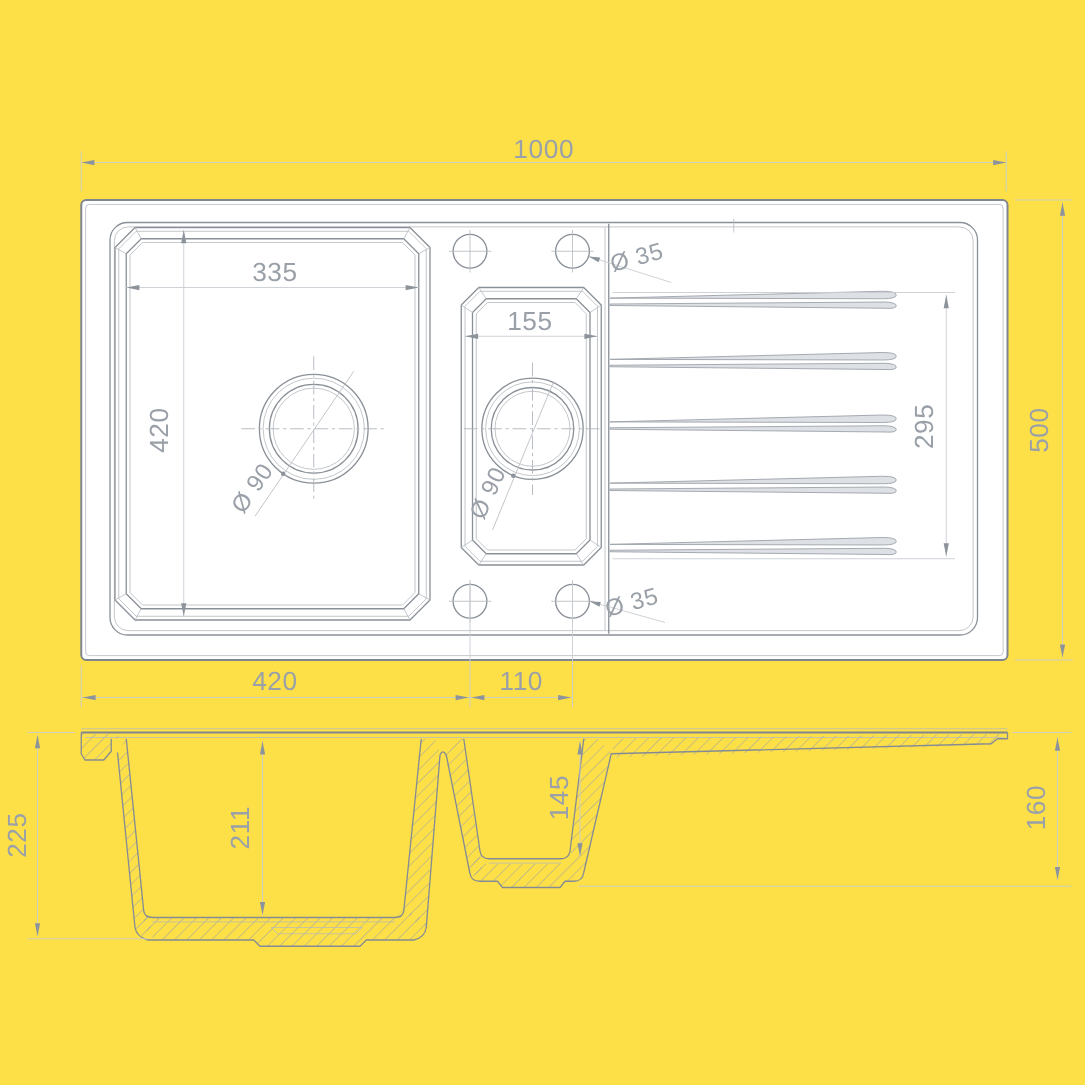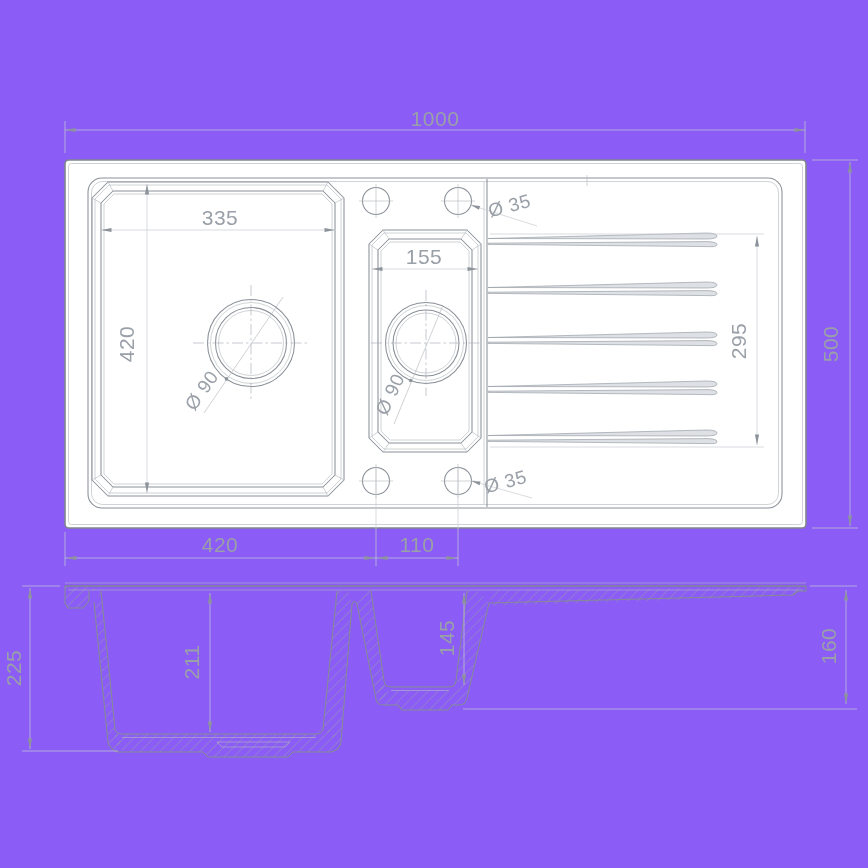--- a/index.html
+++ b/index.html
@@ -1,16 +1,16 @@
 <!DOCTYPE html>
 <html><head>
 <meta charset="utf-8">
 <style>
   html,body{margin:0;padding:0;background:#ffffff;}
-  .page{width:868px;height:868px;background:#8b5cf6;position:relative;overflow:hidden;}
+  .page{width:868px;height:868px;background:#fde047;position:relative;overflow:hidden;}
   svg{display:block;}
   .ln1 {stroke:#80868f;stroke-width:1.6;fill:none;stroke-linejoin:round;}
   .ln1f{stroke:#80868f;stroke-width:1.6;fill:#ffffff;stroke-linejoin:round;}
   .ln1b{stroke:#8a9098;stroke-width:1.05;fill:none;stroke-linejoin:round;}
   .ln1w{stroke:#8a9098;stroke-width:1.05;fill:#ffffff;stroke-linejoin:round;}
   .ln2 {stroke:#b5b9bf;stroke-width:0.65;fill:none;}
   .cl  {stroke:#aeb3ba;stroke-width:0.7;fill:none;stroke-dasharray:11 3 2.5 3;}
   .dim {stroke:#c9ccd2;stroke-width:0.7;fill:none;}
   .sec1{stroke:#858b94;stroke-width:1.05;fill:none;stroke-linejoin:round;}
   .sec2{stroke:#b5b9bf;stroke-width:0.6;fill:none;}

